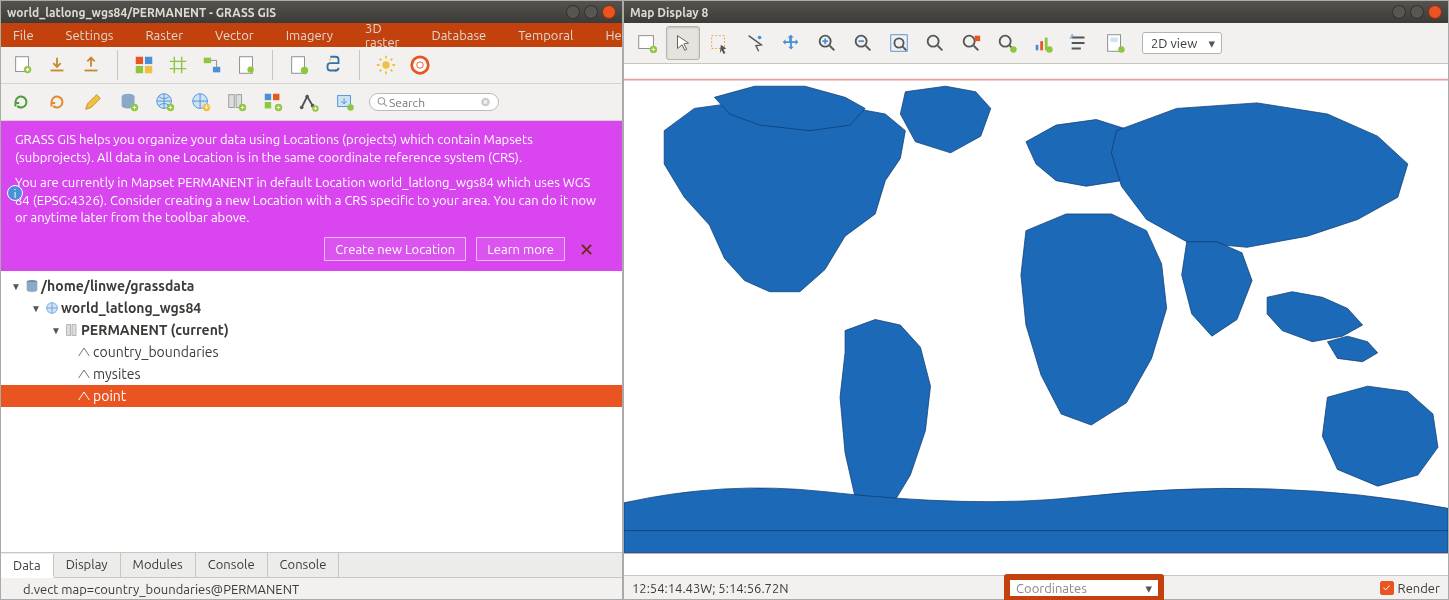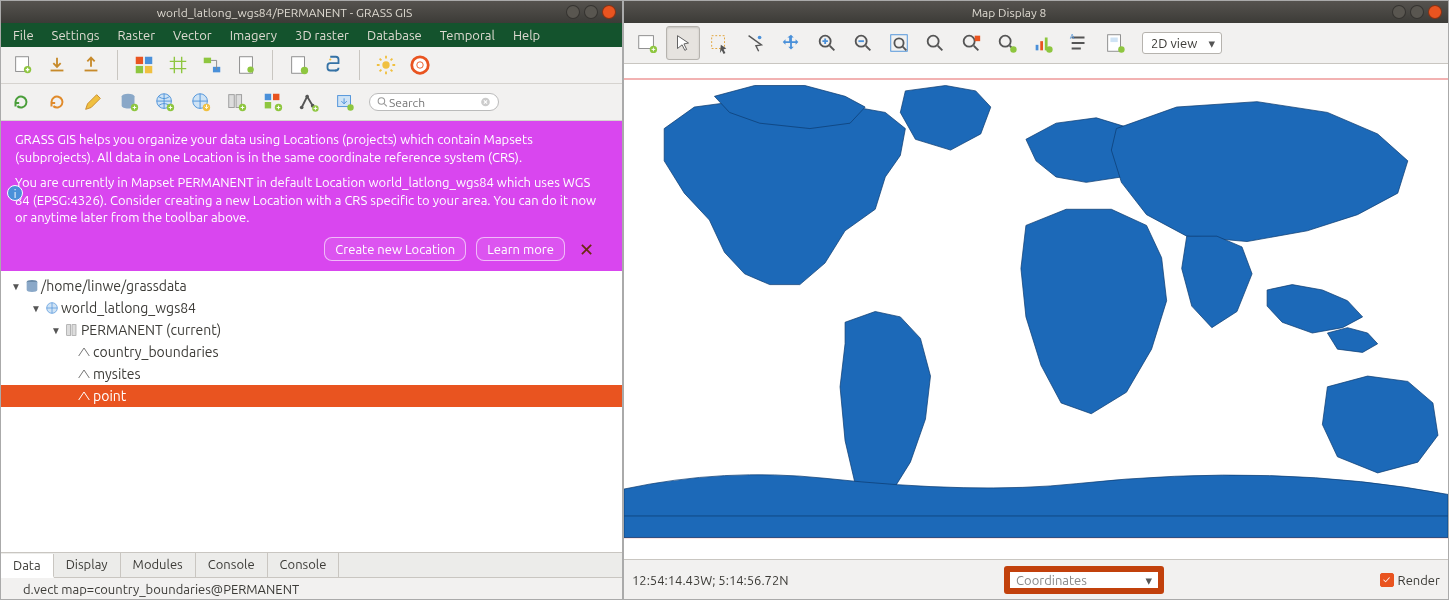--- a/index.html
+++ b/index.html
@@ -1,61 +1,61 @@
 <!DOCTYPE html>
 <html><head>
 <meta charset="utf-8">
 <style>
   * { box-sizing: border-box; margin: 0; padding: 0; font-family: "Ubuntu", "Segoe UI", sans-serif; }
   body { width: 1449px; height: 600px; display: flex; background: #f2f1f0; overflow: hidden; font-size: 13px; color: #3c3b37; }
   .window { display: flex; flex-direction: column; border: 1px solid #aaa; }
   .left-window { width: 623px; }
   .right-window { flex: 1; }
   .titlebar { height: 22px; background: linear-gradient(#56534f,#3c3b37); color: #dfdbd2; display: flex; align-items: center; padding: 0 6px; font-size: 12px; }
-  .titlebar .title { flex: 1; text-align: center; font-weight: 400; }
+  .titlebar .title { flex: 1; text-align: left; font-weight: 700; }
   .win-btn { width: 14px; height: 14px; border-radius: 50%; margin-left: 4px; display:inline-block; border:1px solid rgba(0,0,0,0.4);}
   .win-min { background:#595650; }
   .win-max { background:#595650; }
   .win-close { background:#e95420; }
-  .menubar { height: 24px; background:#14532d; color:#dfdbd2; display:flex; align-items:center; padding:0 4px; font-size:13px; gap:2px;}
+  .menubar { height: 24px; background:#c2410c; color:#dfdbd2; display:flex; align-items:center; padding:0 4px; font-size:13px; gap:16px;}
   .menubar span { padding:2px 8px; cursor:pointer; }
   .toolbar { display:flex; align-items:center; padding:2px 4px; gap:4px; border-bottom:1px solid #d6d3cf; background:#f2f1f0;}
   .toolbar .grp { display:flex; align-items:center; gap:2px; padding:0 2px;}
   .toolbar .sep { width:1px; height:30px; background:#c9c6c1; margin:0 4px;}
   .tbtn { width:32px; height:32px; display:flex; align-items:center; justify-content:center; border-radius:3px; cursor:pointer; }
   .tbtn svg { width:22px; height:22px; }
   .toolbar2 { display:flex; align-items:center; padding:2px 4px; gap:4px; border-bottom:1px solid #d6d3cf; background:#f2f1f0;}
   .search-wrap { display:flex; align-items:center; border:1px solid #bbb; border-radius:12px; padding:1px 6px; background:#fff; width:130px;}
   .search-wrap input { border:none; outline:none; width:90px; font-size:12px; color:#555;}
   .infobox { background:#d946ef; color:#fff; padding:10px 24px 10px 14px; font-size:13px; line-height:1.35; position:relative;}
   .infobox .info-icon { position:absolute; left:6px; bottom:70px; width:16px; height:16px; border-radius:50%; background:#4a90d9; color:#fff; font-size:11px; text-align:center; line-height:16px; border:1px solid #fff;}
   .infobox .btnrow { display:flex; justify-content:flex-end; align-items:center; gap:10px; margin-top:10px;}
-  .infobox button { border:1px solid rgba(255,255,255,0.6); background:rgba(255,255,255,0.08); color:#fff; padding:4px 10px; border-radius:8px; font-size:13px; cursor:pointer;}
+  .infobox button { border:1px solid rgba(255,255,255,0.6); background:rgba(255,255,255,0.08); color:#fff; padding:4px 10px; border-radius:1px; font-size:13px; cursor:pointer;}
   .infobox .closex { color:#6b2a12; font-size:18px; cursor:pointer; padding:0 4px;}
   .tree { flex:1; overflow:auto; background:#fff; padding-top:4px; font-size:14px;}
   .tree-row { display:flex; align-items:center; height:22px; padding-left:8px; cursor:pointer;}
   .tree-row .arrow { width:14px; text-align:center; font-size:10px; color:#555;}
   .tree-row .icon { width:18px; display:flex; align-items:center; justify-content:center;}
   .tree-row.selected { background:#e95420; color:#fff;}
   .indent1 { padding-left:28px; } .indent2 { padding-left:48px; } .indent3 { padding-left:74px; }
-  .bold { font-weight:normal; }
+  .bold { font-weight:bold; }
   .tabs { display:flex; border-top:1px solid #c9c6c1; background:#ececea; font-size:13px;}
   .tab { padding:4px 12px; border-right:1px solid #c9c6c1; cursor:pointer; }
   .tab.active { background:#fff; border-bottom:2px solid #fff; position:relative; top:1px;}
   .statusbar { height:22px; border-top:1px solid #c9c6c1; display:flex; align-items:center; padding:0 22px; font-size:13px; background:#f2f1f0;}
   
   .map-toolbar { display:flex; align-items:center; padding:3px 6px; gap:2px; border-bottom:1px solid #c9c6c1; background:#f2f1f0;}
   .map-tbtn { width:34px; height:34px; display:flex; align-items:center; justify-content:center; border-radius:3px; cursor:pointer;}
   .map-tbtn.active { border:1px solid #b6b3ae; background:#e6e3df; box-shadow: inset 0 1px 2px rgba(0,0,0,0.15);}
   .map-tbtn svg { width:22px; height:22px; }
   .view-select { margin-left:8px; border:1px solid #b6b3ae; border-radius:3px; background:#fff; padding:3px 20px 3px 8px; font-size:13px; position:relative; cursor:pointer; min-width:80px;}
   .view-select::after { content:"▾"; position:absolute; right:6px; top:3px; color:#555;}
   .map-canvas { flex:1; background:#fff; position:relative; overflow:hidden; }
   .map-canvas svg { width:100%; height:100%; }
-  .map-status { height:40px; border-top:1px solid #c9c6c1; display:flex; align-items:center; padding:0 8px; gap:12px; font-size:13px; background:#f2f1f0;}
+  .map-status { height:24px; border-top:1px solid #c9c6c1; display:flex; align-items:center; padding:0 8px; gap:12px; font-size:13px; background:#f2f1f0;}
   .map-status .coords { flex:0 0 auto;}
   .map-status .combo { border:6px solid #c2410c; border-radius:3px; padding:1px 20px 1px 6px; background:#fff; color:#888; position:relative; width:160px; margin-left:auto;}
   .map-status .combo::after { content:"▾"; position:absolute; right:6px; top:1px; color:#555;}
   .map-status label { display:flex; align-items:center; gap:4px; margin-left:auto;}
   .chk { width:14px; height:14px; border:1px solid #e95420; background:#e95420; display:inline-flex; align-items:center; justify-content:center; color:#fff; font-size:10px; border-radius:2px;}
   .vicon svg { width:16px; height:16px; }
 </style>
 </head>
 <body>
 

